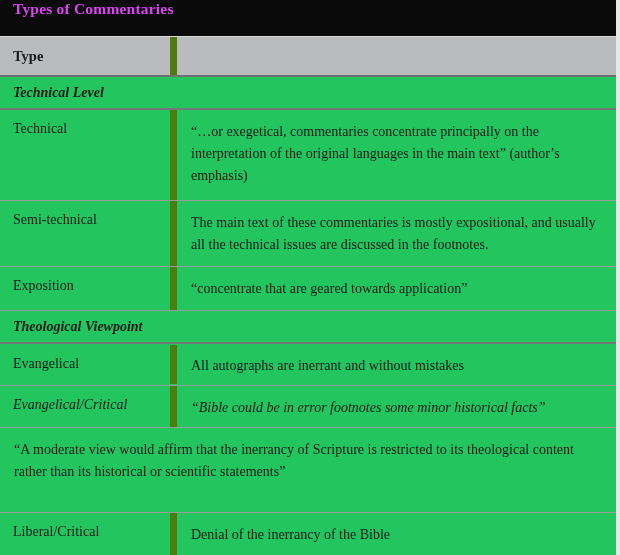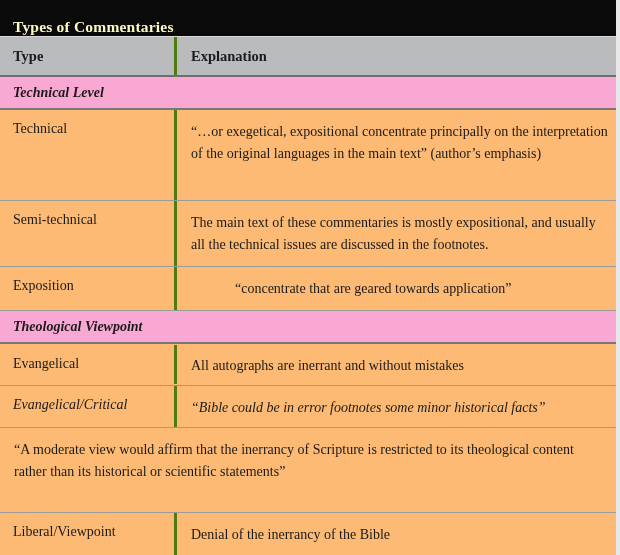--- a/index.html
+++ b/index.html
@@ -13,103 +13,100 @@
   }
   *{box-sizing:border-box;}
   .doc-table{
     position:absolute;left:0;top:0;width:616px;
     background:#ffffff;
     border-bottom:3px solid #474747;
   }
   .title-bar{
     height:37px;
     background:#0a0a0a;
-    color:#fef9c3;
-    display:flex;align-items:flex-end;
+    color:#d946ef;
+    display:flex;align-items:flex-start;
     padding-left:13px;
     font-weight:bold;font-size:15.5px;letter-spacing:.2px;
     border-bottom:1px solid #d9d9d9;
   }
   .head-row{
     height:40px;
     background:#babbbd;
     border-bottom:2px solid #6f6f72;
     display:flex;
   }
   .head-row .ct,.head-row .ce{
     display:flex;align-items:center;
     font-weight:bold;font-size:14.5px;
     padding-top:0;padding-bottom:0;
   }
   .section-row{
     height:33px;
-    background:#f9a8d4;
+    background:#22c55e;
     border-bottom:2px solid #77777a;
     display:flex;align-items:center;
     padding-left:13px;
     font-weight:bold;font-style:italic;font-size:14px;
   }
   .data-row{
     display:flex;
-    background:#fdba74;
+    background:#22c55e;
     border-bottom:1px solid #9a9a9a;
   }
   .data-row.last{border-bottom:none;}
   .sec + .data-row, .data-row + .sec{border-top:none;}
   .data-row + .section-row, .r-expo{}
   .ct{
     width:177px;
-    border-right:3px solid #4d7c0f;
+    border-right:7px solid #4d7c0f;
     padding:11px 8px 12px 13px;
     font-size:14px;
     flex-shrink:0;
   }
   .ce{
     flex:1;
     padding:11px 8px 8px 14px;
     font-size:14px;
     line-height:22px;
   }
   .ce .it{}
   .r-technical{min-height:91px;}
   .r-semi{min-height:66px;}
-  .r-expo{min-height:44px;gap:44px;}
+  .r-expo{min-height:44px;}
   .r-evang{min-height:40px;align-items:center;}
   .r-evcrit{min-height:40px;font-style:italic;}
   .r-cons{min-height:85px;}
   .r-lib{min-height:42px;}
 </style>
 </head>
 <body>
 
 <div class="doc-table">
 
   <div class="title-bar">
     <span>Types of Commentaries</span>
   </div>
 
   <div class="head-row">
     <div class="ct">
       <span>Type</span>
     </div>
-    <div class="ce">
-      <span>Explanation</span>
-    </div>
   </div>
 
   <div class="section-row sec">
     <span>Technical Level</span>
   </div>
 
   <div class="data-row r-technical">
     <div class="ct">
       <span>Technical</span>
     </div>
     <div class="ce">
-      <span>“…or exegetical, expositional concentrate principally on the interpretation of the original languages </span><span class="it">in the main text</span><span>” (author’s emphasis)</span>
+      <span>“…or exegetical, commentaries concentrate principally on the interpretation of the original languages </span><span class="it">in the main text</span><span>” (author’s emphasis)</span>
     </div>
   </div>
 
   <div class="data-row r-semi">
     <div class="ct">
       <span>Semi-technical</span>
     </div>
     <div class="ce">
       <span>The main text of these commentaries is mostly expositional, and usually all the technical issues are discussed in the footnotes.</span>
     </div>
@@ -147,20 +144,20 @@
   </div>
 
   <div class="data-row r-cons">
     <div class="ce">
       <span>“A moderate view would affirm that the inerrancy of Scripture is restricted to its theological content rather than its historical or scientific statements”</span>
     </div>
   </div>
 
   <div class="data-row r-lib last">
     <div class="ct">
-      <span>Liberal/Viewpoint</span>
+      <span>Liberal/Critical</span>
     </div>
     <div class="ce">
       <span>Denial of the inerrancy of the Bible</span>
     </div>
   </div>
 
 </div>
 
 </body></html>

